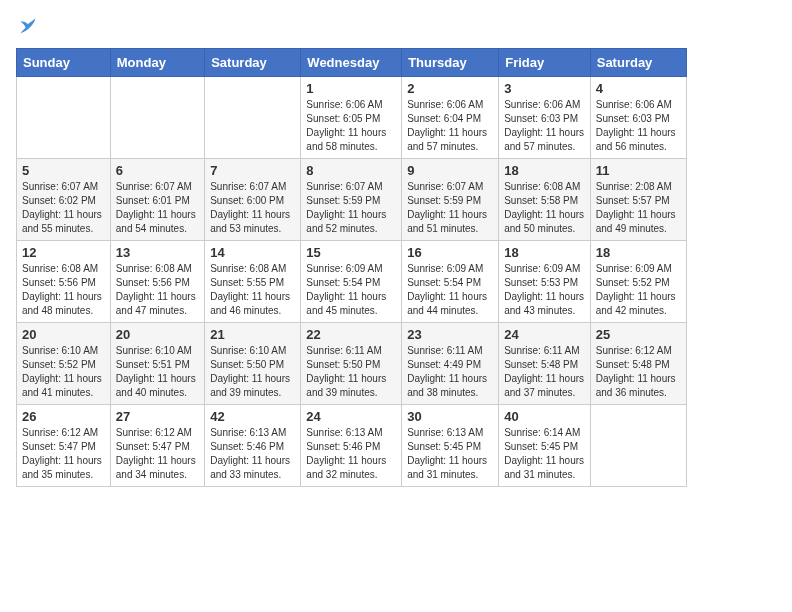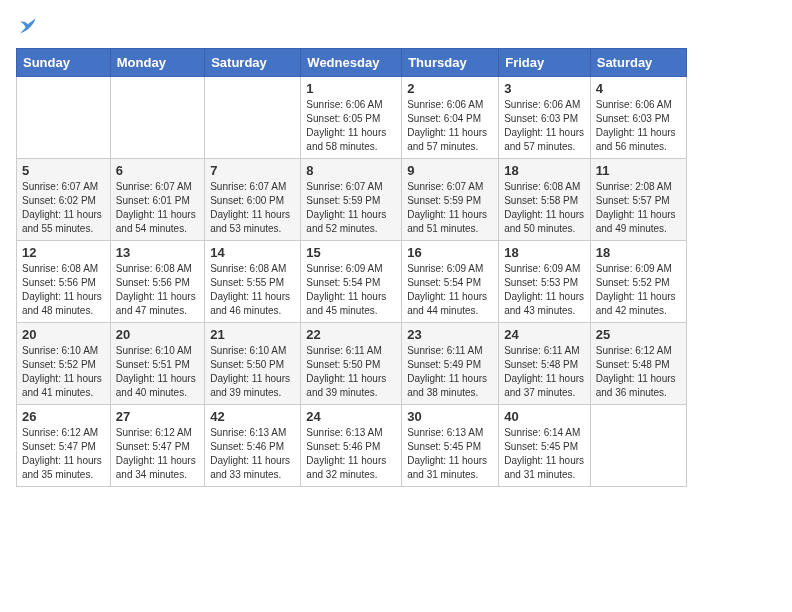--- a/index.html
+++ b/index.html
@@ -269,21 +269,21 @@
           </td>
           <td>
             <span class="day-num">22</span>
             <div class="day-info">Sunrise: 6:11 AM
 Sunset: 5:50 PM
 Daylight: 11 hours and 39 minutes.</div>
           </td>
           <td>
             <span class="day-num">23</span>
             <div class="day-info">Sunrise: 6:11 AM
-Sunset: 5:49 PM
+Sunset: 4:49 PM
 Daylight: 11 hours and 38 minutes.</div>
           </td>
           <td>
             <span class="day-num">24</span>
             <div class="day-info">Sunrise: 6:11 AM
 Sunset: 5:48 PM
 Daylight: 11 hours and 37 minutes.</div>
           </td>
           <td>
             <span class="day-num">25</span>

